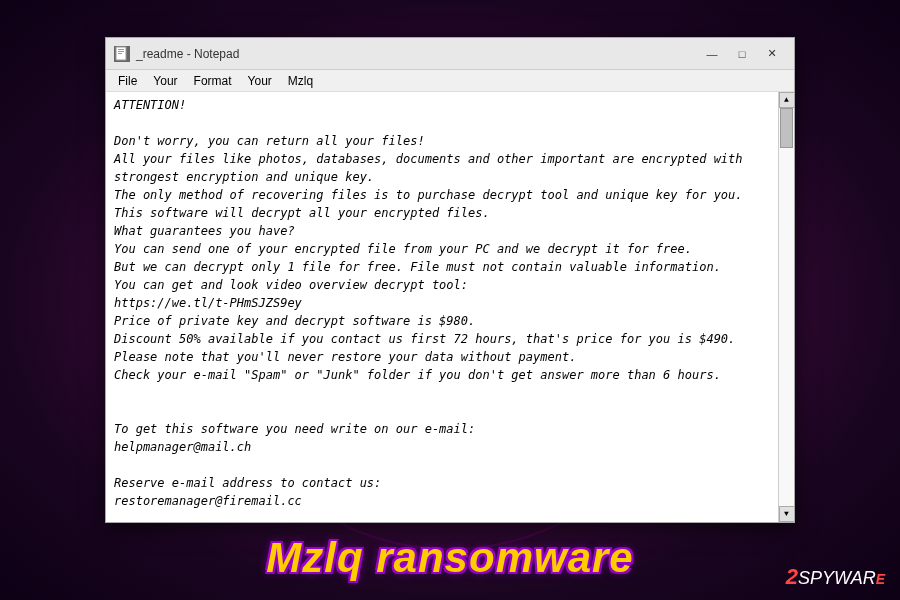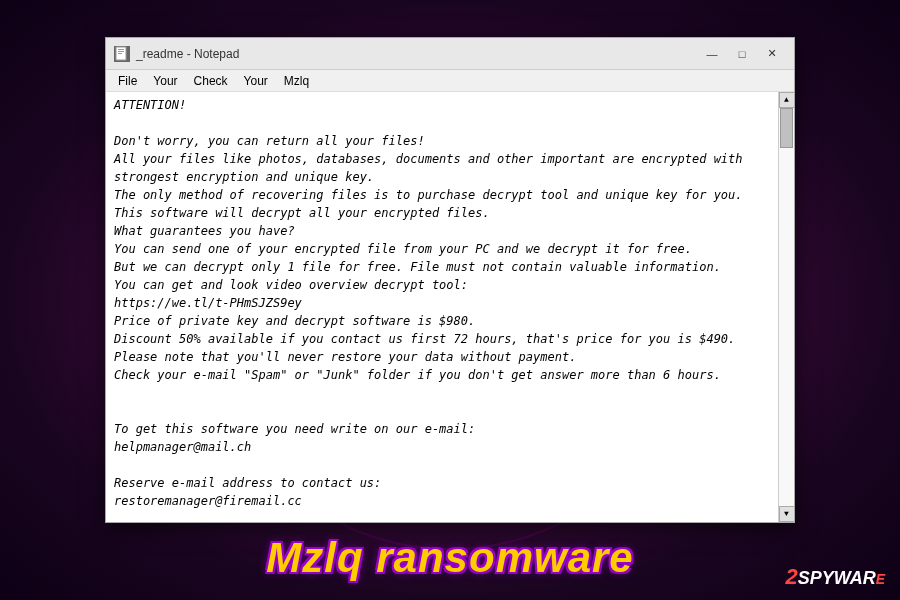--- a/index.html
+++ b/index.html
@@ -190,21 +190,21 @@
       align-items: baseline;
     }
     .spyware-2 {
       font-size: 22px;
       font-weight: 900;
       color: #ff4444;
       font-style: italic;
     }
     .spyware-text {
       font-size: 18px;
-      font-weight: 700;
+      font-weight: 400;
       color: #fff;
       font-style: italic;
     }
     .spyware-e {
       font-size: 14px;
       font-weight: 900;
       color: #ff4444;
       font-style: italic;
       vertical-align: super;
     }
@@ -230,21 +230,21 @@
     <div class="title-bar-controls">
       <button class="title-btn">—</button>
       <button class="title-btn">□</button>
       <button class="title-btn close">✕</button>
     </div>
   </div>
 
   <div class="menu-bar">
     <span class="menu-item">File</span>
     <span class="menu-item">Your</span>
-    <span class="menu-item">Check</span>
+    <span class="menu-item">Format</span>
     <span class="menu-item">Your</span>
     <span class="menu-item">Mzlq</span>
   </div>
 
   <div class="content-area">
     <pre class="content-text">ATTENTION!
 
 Don't worry, you can return all your files!
 All your files like photos, databases, documents and other important are encrypted with
 strongest encryption and unique key.

